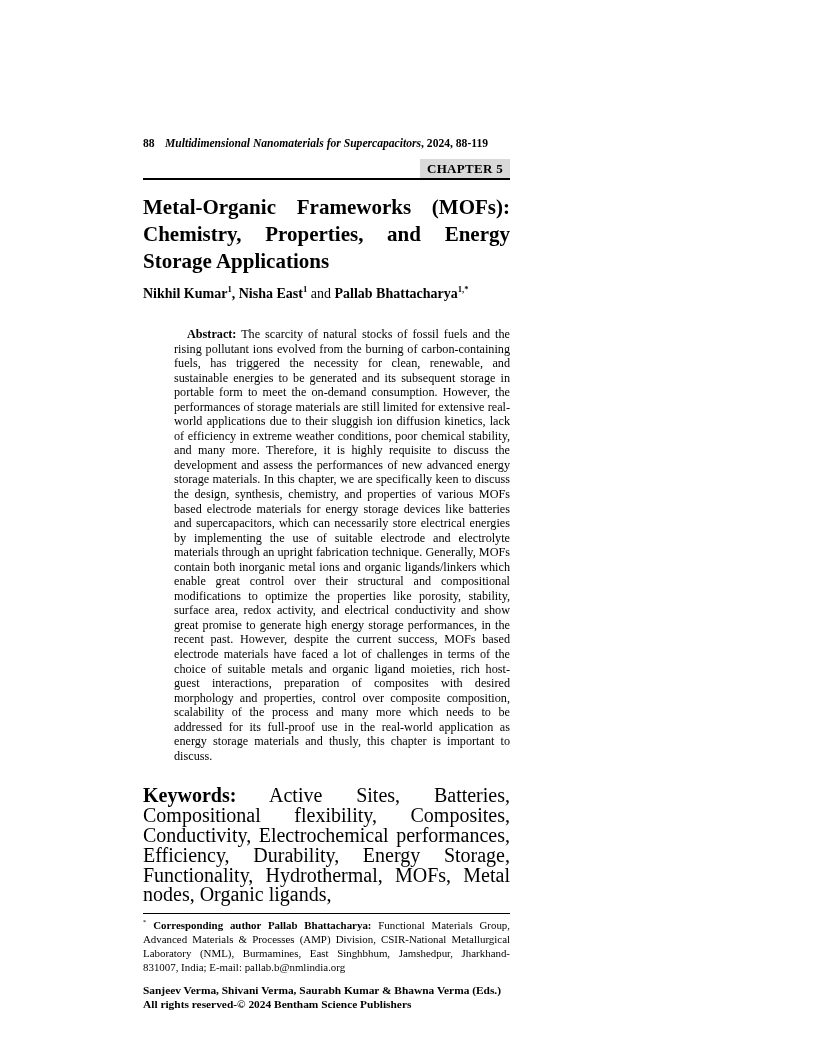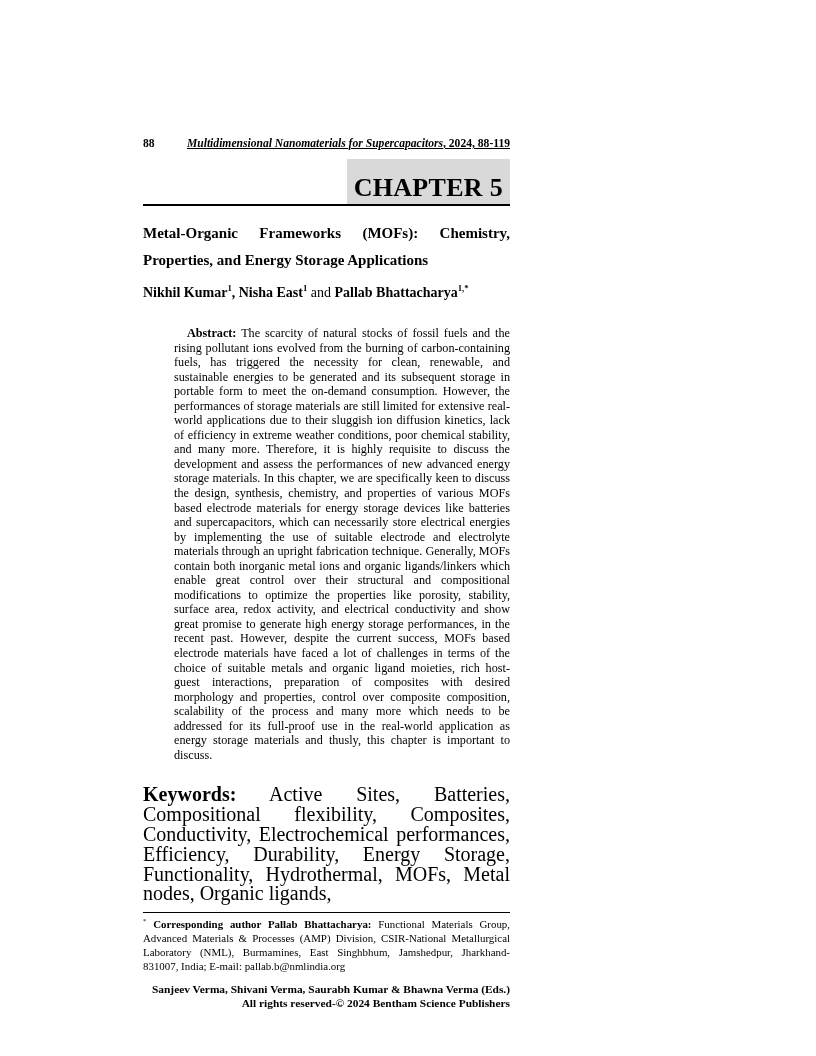--- a/index.html
+++ b/index.html
@@ -21,43 +21,42 @@
     font-size: 11.6px;
     font-weight: bold;
   }
   .page-num {
     position: absolute;
     left: 0;
     top: 0;
   }
   .running-title {
     display: block;
-    text-align: right;
-    text-decoration: underline;
+    text-align: center;
   }
   .running-title .jtitle { font-style: italic; }
   
   .chapter-row {
     margin-top: 7px;
     text-align: right;
     border-bottom: 2.5px solid #000;
   }
   .chapter-badge {
     display: inline-block;
     background: #d9d9d9;
-    font-size: 26px;
+    font-size: 13px;
     font-weight: bold;
     letter-spacing: 0.3px;
-    padding: 14px 7px 1px 7px;
+    padding: 2px 7px 1px 7px;
     vertical-align: bottom;
   }
   
   .chapter-title {
     margin-top: 14px;
-    font-size: 15px;
+    font-size: 21px;
     font-weight: bold;
     line-height: 27px;
     text-align: justify;
   }
   
   .authors {
     margin-top: 11px;
     font-size: 14px;
     font-weight: bold;
   }
@@ -94,21 +93,21 @@
     border-top: 1.4px solid #000;
     padding-top: 5px;
     font-size: 10.9px;
     line-height: 13.9px;
     text-align: justify;
   }
   .footnote .lead { font-weight: bold; }
   
   .footer {
     margin-top: 9px;
-    text-align: right;
+    text-align: left;
     font-size: 11.4px;
     font-weight: bold;
     line-height: 13.8px;
   }
 </style>
 </head>
 <body>
 
 <div class="page" style="color: rgb(0, 0, 0); background: rgb(255, 255, 255);">
 

